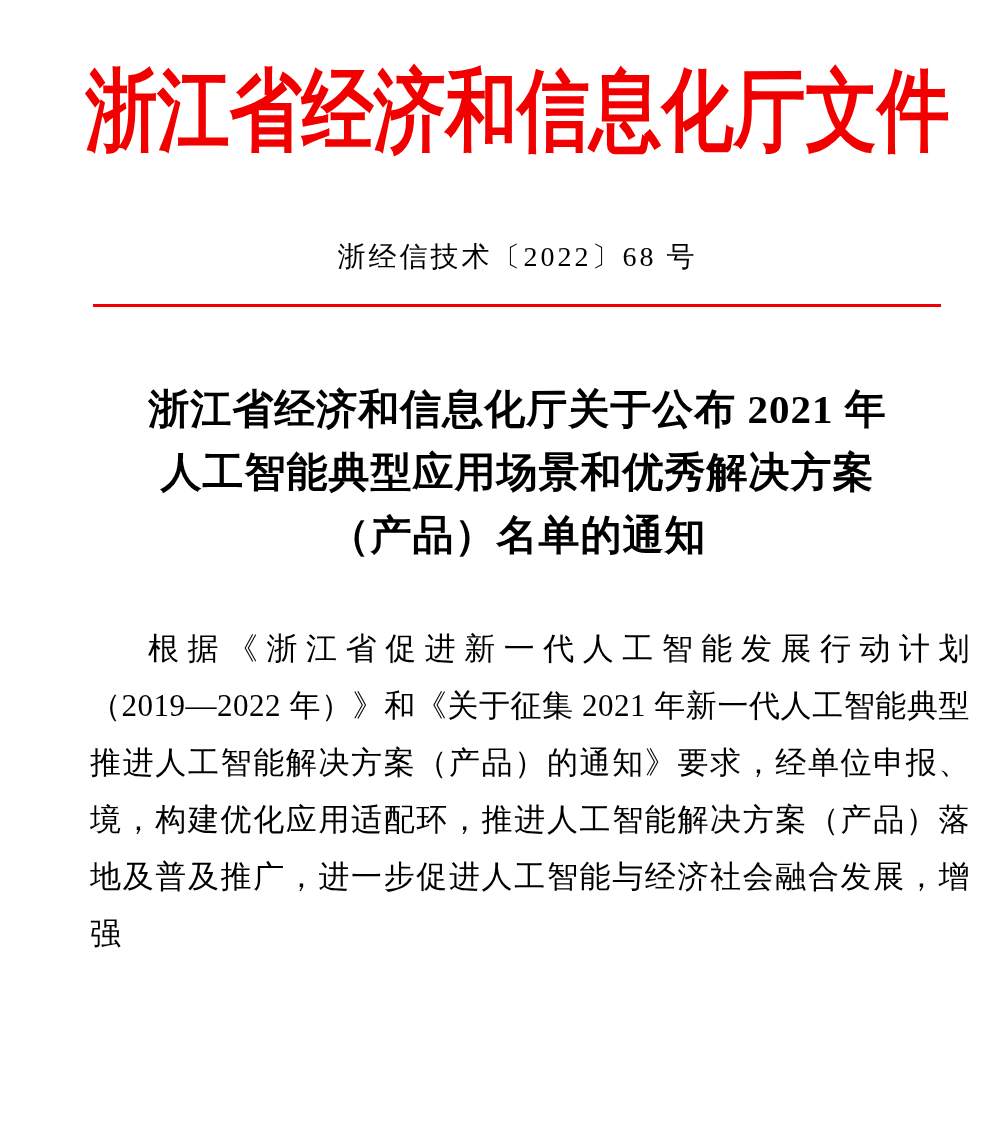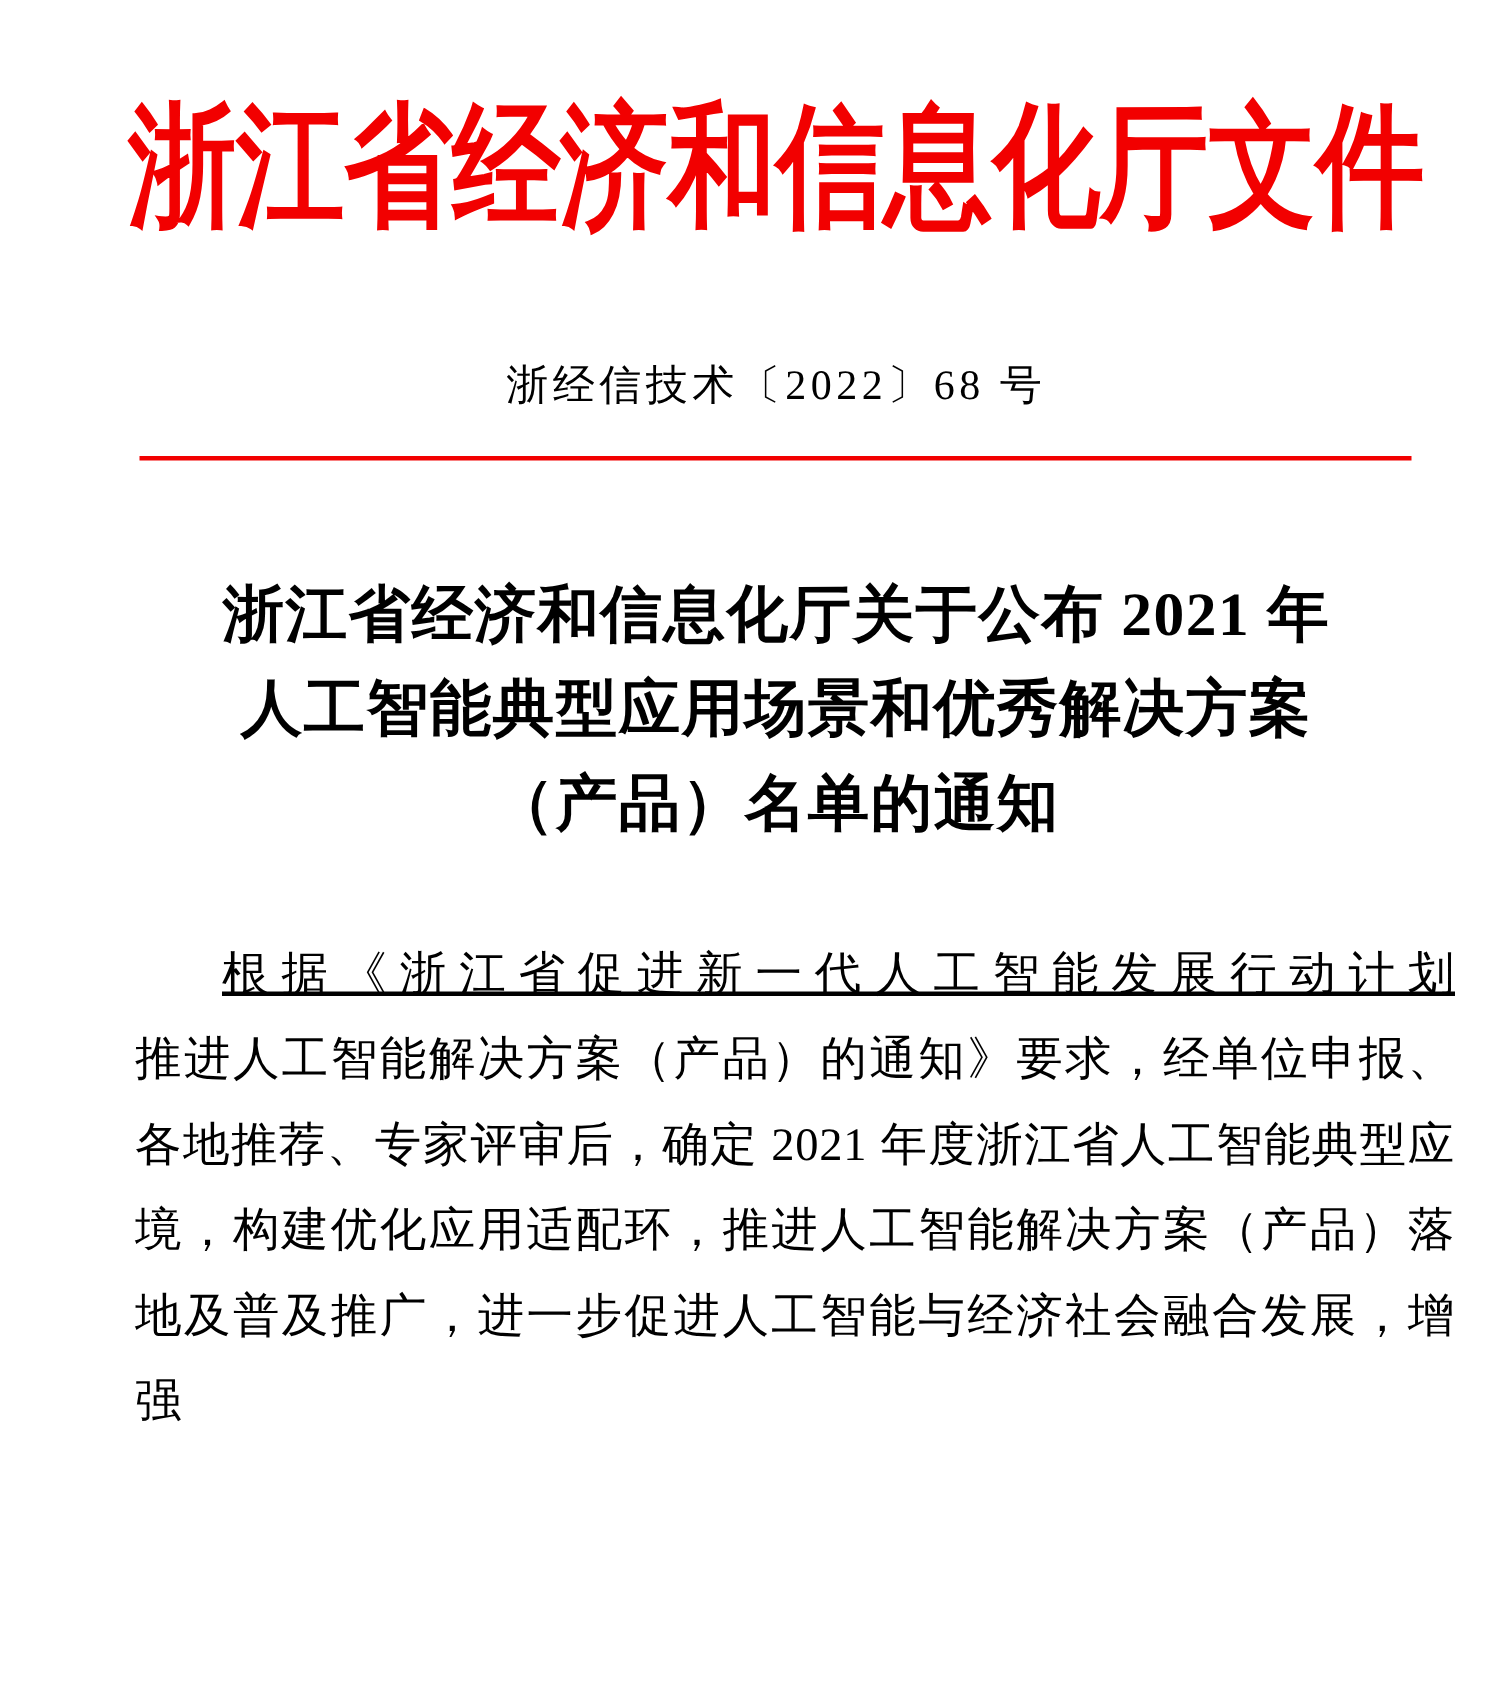--- a/index.html
+++ b/index.html
@@ -71,21 +71,21 @@
     height: 57px;
     line-height: 57px;
     letter-spacing: 0.5px;
     white-space: nowrap;
   }
   .just {
     white-space: normal;
     text-align: justify;
     text-align-last: justify;
   }
-  .indent { text-indent: 58px; text-decoration: underline; }
+  .indent { text-indent: 58px; }
 </style>
 </head>
 <body>
 
 <div class="page">
 
   <div class="banner">
     <span class="banner-inner" style="color: rgb(242, 0, 0);">浙江省经济和信息化厅文件</span>
   </div>
 
@@ -95,20 +95,20 @@
 
   <div class="notice-title">
     <div>浙江省经济和信息化厅关于公布 2021 年</div>
     <div>人工智能典型应用场景和优秀解决方案</div>
     <div>（产品）名单的通知</div>
   </div>
 
   <div class="body-block">
 
     <div class="line just indent">根据《浙江省促进新一代人工智能发展行动计划</div>
+    <div class="line just">（2019—2022 年）》和《关于征集 2021 年新一代人工智能典型</div>
     <div class="line just">推进人工智能解决方案（产品）的通知》要求，经单位申报、</div>
-    <div class="line just">各地推荐、专家评审后，确定 2021 年度浙江省人工智能典型应</div>
 
     <div class="line just">境，构建优化应用适配环，推进人工智能解决方案（产品）落</div>
     <div class="line just">地及普及推广，进一步促进人工智能与经济社会融合发展，增强</div>
   </div>
 
 </div>
 
 </body></html>

